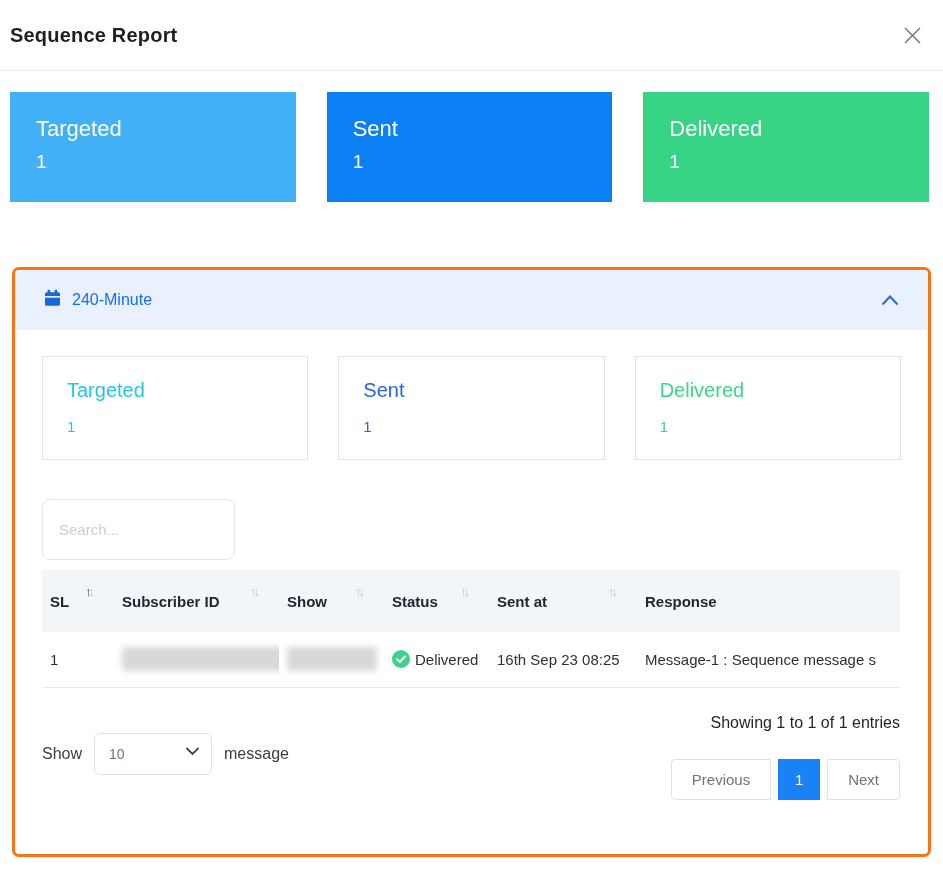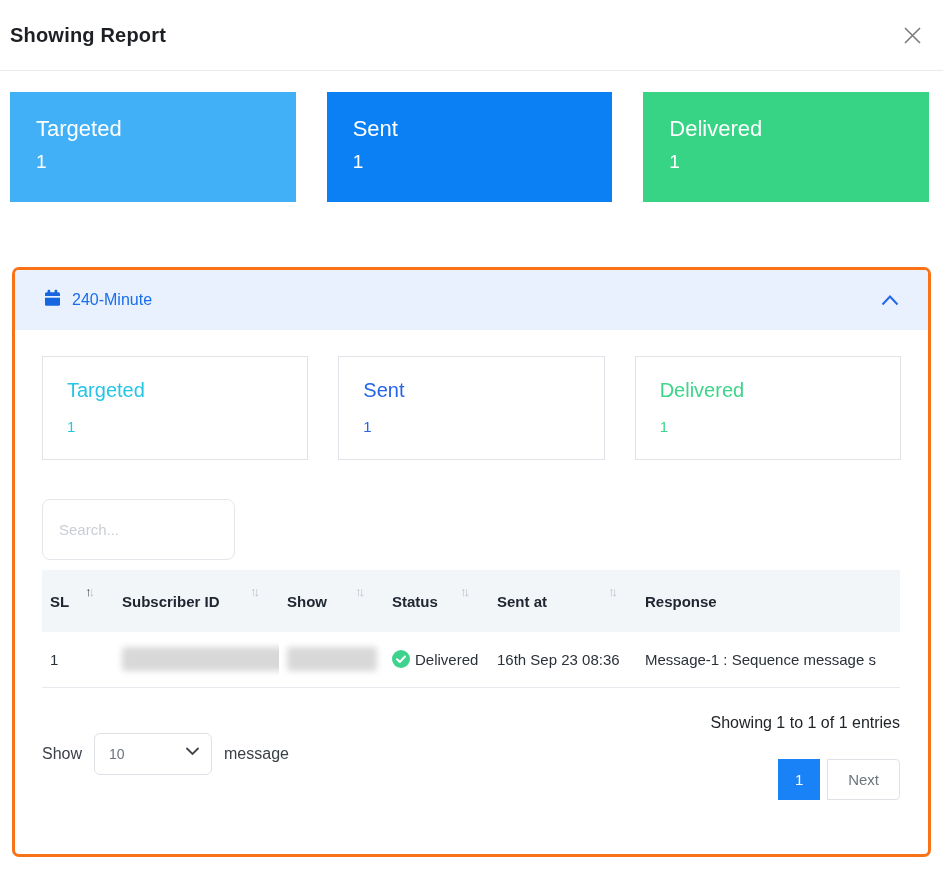--- a/index.html
+++ b/index.html
@@ -85,21 +85,21 @@
   .page-btn.prev{border-radius:4px 0 0 4px;}
   .page-btn.next{border-radius:0 4px 4px 0;}
   .page-btn.active{background:#1a82f7;border-color:#1a82f7;color:#fff;width:42px;padding:0;}
 </style>
 </head>
 <body>
 
 <div>
 
   <div class="modal-header">
-    <div class="modal-title">Showing Report</div>
+    <div class="modal-title">Sequence Report</div>
     <button class="close-btn">
       <span>
         <svg width="21" height="21" viewBox="0 0 21 21">
             <path d="M3 3 L18 18 M18 3 L3 18" stroke="#7c7c7c" stroke-width="1.6" fill="none"></path>
           </svg>
       </span>
     </button>
   </div>
 
   <div class="summary-row">
@@ -208,21 +208,21 @@
                 <span class="status-cell">
                   <span style="line-height:0;">
                     <svg width="18" height="18" viewBox="0 0 18 18">
                       <circle cx="9" cy="9" r="9" fill="#3ed38c"></circle>
                       <path d="M5 9.3 L7.8 12 L13 6.5" stroke="#ffffff" stroke-width="2.1" fill="none" stroke-linecap="round" stroke-linejoin="round"></path>
                     </svg>
                   </span>
                   <span>Delivered</span>
                 </span>
               </td>
-              <td>16th Sep 23 08:36</td>
+              <td>16th Sep 23 08:25</td>
               <td>Message-1 : Sequence message s</td>
             </tr>
           </tbody>
         </table>
       </div>
 
       <div class="table-footer">
         <div class="show-entries">
           <span>Show</span>
           <span class="select-wrap">
@@ -233,20 +233,21 @@
               <svg width="15" height="11" viewBox="0 0 15 11">
                   <path d="M2 2.5 L7.5 8 L13 2.5" stroke="#3f454c" stroke-width="1.8" fill="none" stroke-linecap="round"></path>
                 </svg>
             </span>
           </span>
           <span>message</span>
         </div>
         <div class="footer-right">
           <div class="entries-summary">Showing 1 to 1 of 1 entries</div>
           <div class="pagination">
+            <button class="page-btn prev">Previous</button>
             <button class="page-btn active">1</button>
             <button class="page-btn next">Next</button>
           </div>
         </div>
       </div>
 
     </div>
   </div>
 </div>
 

